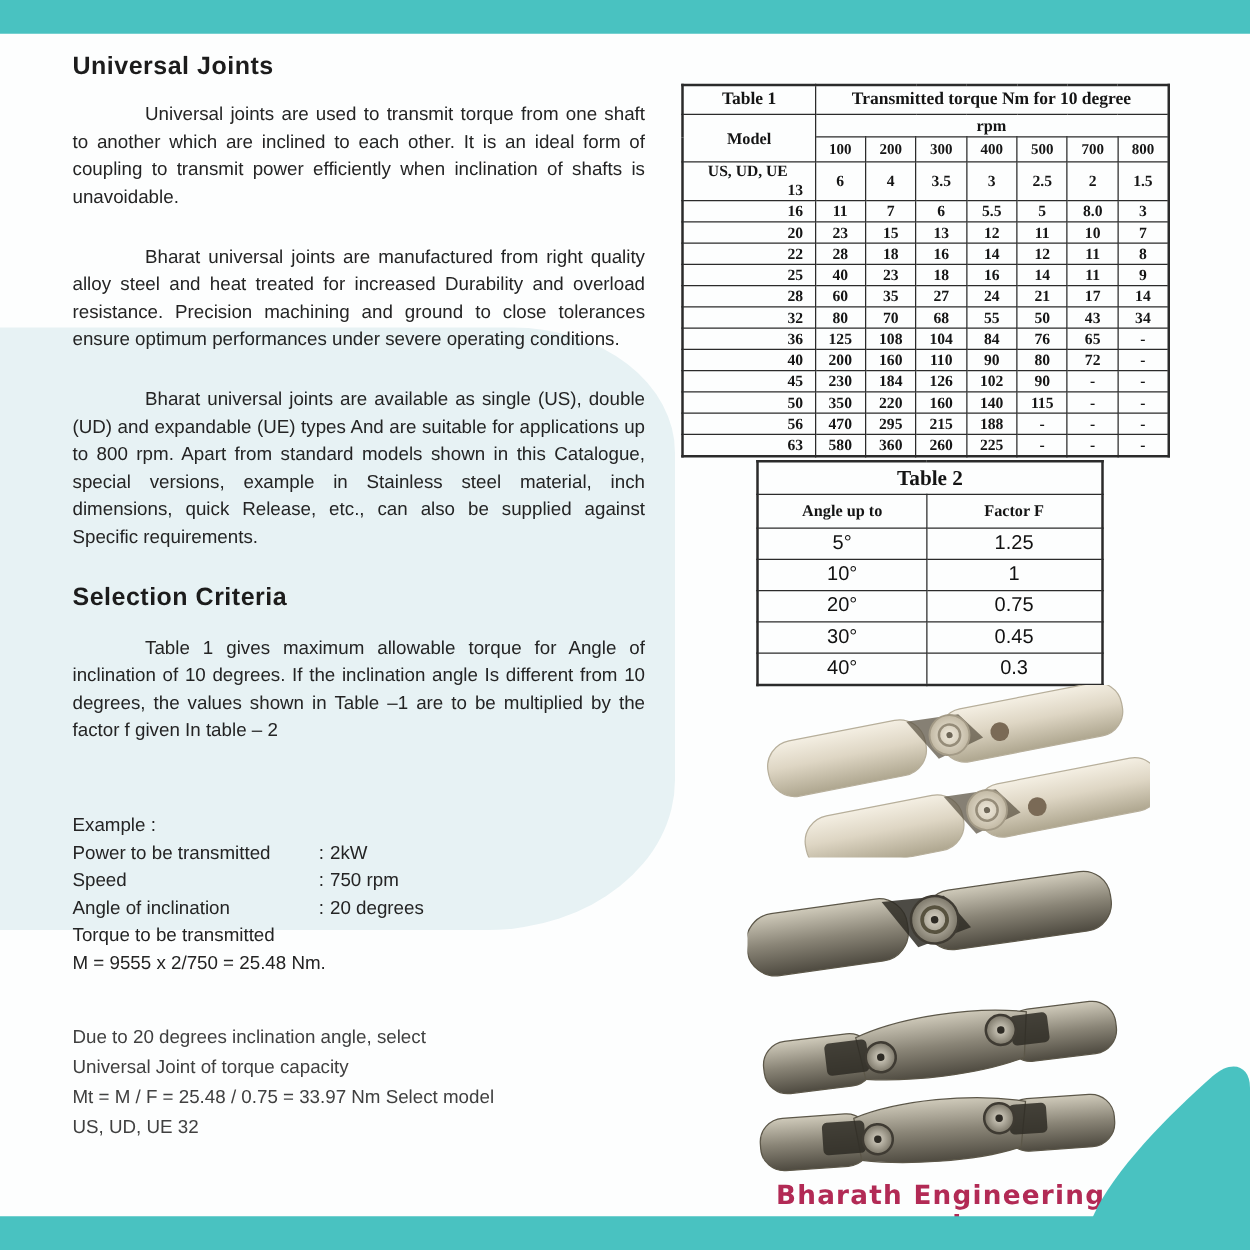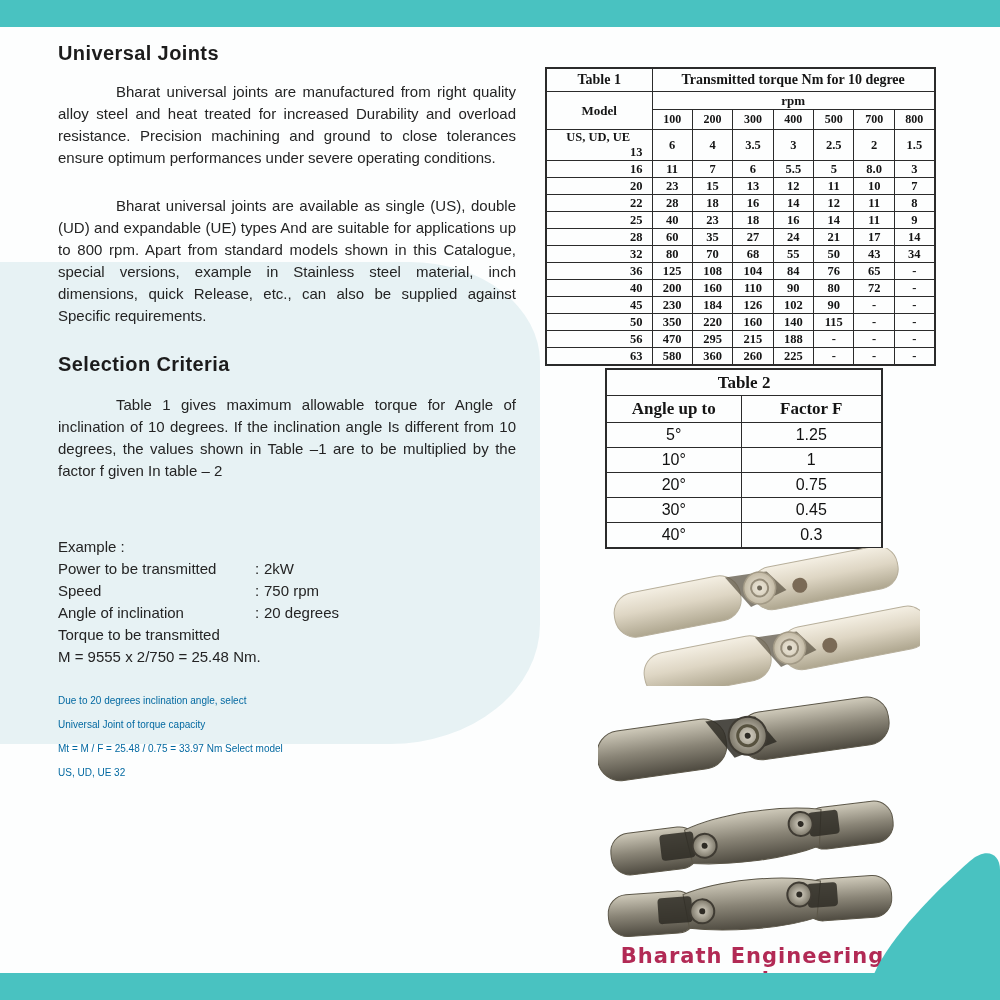--- a/index.html
+++ b/index.html
@@ -28,21 +28,21 @@
     text-indent:58px;color:#242424;
   }
   .article h2{
     margin:20px 0 18px 0;font-size:20px;font-weight:700;color:#1c1c1c;letter-spacing:.4px;
   }
   .example-block{margin-top:54px;font-size:15px;line-height:22px;color:#242424;}
   .example-heading{line-height:22px;}
   .ex-row{display:grid;grid-template-columns:192px 14px auto;line-height:22px;}
   .ex-colon{text-align:center;}
   .torque-block{font-size:15px;line-height:22px;color:#242424;}
-  .conclusion-block{margin-top:21px;font-size:10px;line-height:24px;color:#0369a1;}
+  .conclusion-block{margin-top:36px;font-size:15px;line-height:24px;color:#404040;}
   
   .t1{
     position:absolute;left:545px;top:67px;width:389px;border-collapse:collapse;
     font-family:"Liberation Serif",serif;color:#151515;table-layout:fixed;
     border:2px solid #2b2b2b;
   }
   .t1 th,.t1 td{border:1px solid #2b2b2b;text-align:center;font-weight:700;padding:0;}
   .t1 .title-row th{font-size:14px;height:22px;}
   .t1 .rpm-row th{font-size:13px;height:17px;}
   .t1 .cols-row th{font-size:12px;height:19px;margin-left:20px;}
@@ -50,21 +50,21 @@
   .t1 .mwrap{display:flex;justify-content:space-between;padding:0 9px 0 7px;flex-direction:column;}
   .t1 .mn{margin-left:auto;}
   
   .t2{
     position:absolute;left:605px;top:368px;width:276px;border-collapse:collapse;
     color:#151515;table-layout:fixed;border:2px solid #2b2b2b;
   }
   .t2 th,.t2 td{border:1px solid #2b2b2b;text-align:center;padding:0;}
   .t2 th{font-family:"Liberation Serif",serif;font-weight:700;}
   .t2 .title-row th{font-size:17px;height:25px;}
-  .t2 .head-row th{font-size:17px;height:26px;}
+  .t2 .head-row th{font-size:13px;height:26px;}
   .t2 td{font-family:"Liberation Sans",sans-serif;font-size:16px;height:24px;color:#111;}
   
   .photo{position:absolute;display:block;}
   #photo-cream{left:608px;top:548px;}
   #photo-steel{left:598px;top:683px;}
   #photo-double{left:600px;top:798px;}
   
   .brand{
     position:absolute;left:585px;top:944px;width:335px;text-align:center;
     font-size:21px;font-weight:700;letter-spacing:1px;color:#b22a55;
@@ -74,20 +74,21 @@
 </head>
 <body>
 
 <div class="page">
 
   <div class="top-bar"></div>
   <div class="pale-shape"></div>
 
   <div class="article">
     <h1>Universal Joints</h1>
+    <p>Universal joints are used to transmit torque from one shaft to another which are inclined to each other. It is an ideal form of coupling to transmit power efficiently when inclination of shafts is unavoidable.</p>
     <p>Bharat universal joints are manufactured from right quality alloy steel and heat treated for increased Durability and overload resistance. Precision machining and ground to close tolerances ensure optimum performances under severe operating conditions.</p>
     <p>Bharat universal joints are available as single (US), double (UD) and expandable (UE) types And are suitable for applications up to 800 rpm. Apart from standard models shown in this Catalogue, special versions, example in Stainless steel material, inch dimensions, quick Release, etc., can also be supplied against Specific requirements.</p>
     <h2>Selection Criteria</h2>
     <p>Table 1 gives maximum allowable torque for Angle of inclination of 10 degrees. If the inclination angle Is different from 10 degrees, the values shown in Table –1 are to be multiplied by the factor f given In table – 2</p>
 
     <div class="example-block">
       <div class="example-heading">Example :</div>
       <div id="example-rows">
           <div class="ex-row">
      <span class="ex-label">Power to be transmitted</span>

